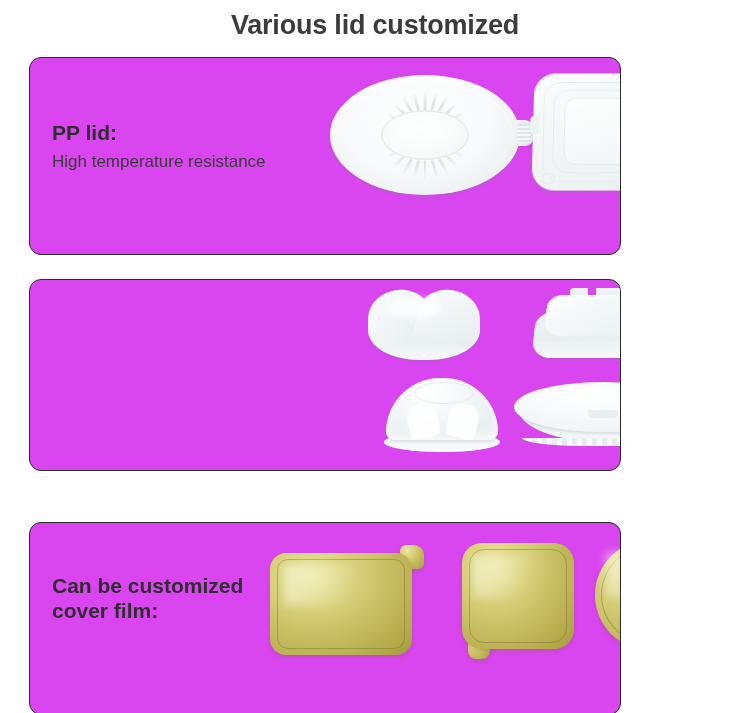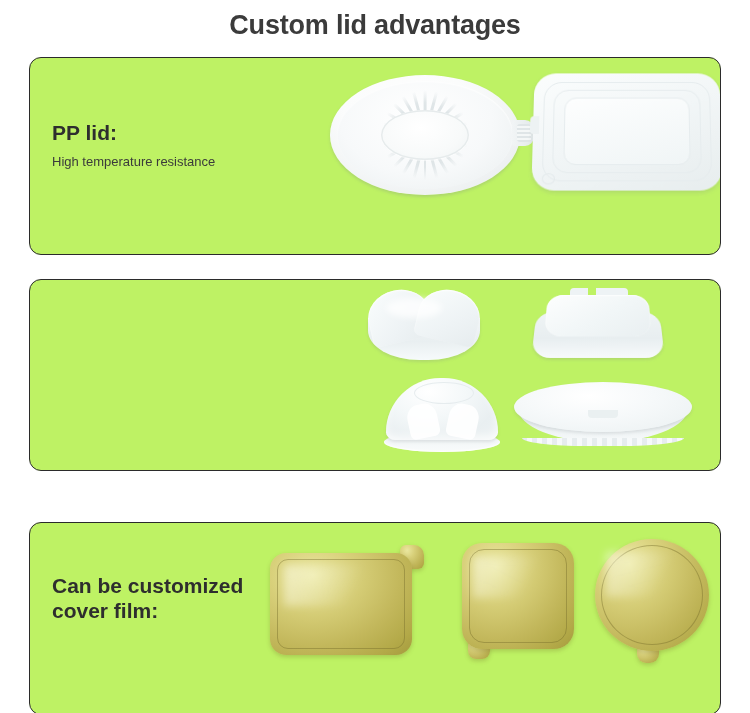--- a/index.html
+++ b/index.html
@@ -26,24 +26,24 @@
     font-weight: bold;
     color: #3b3b3b;
     letter-spacing: -0.2px;
     line-height: 34px;
   }
 
   
   .panel {
     position: absolute;
     left: 29px;
-    width: 692px;
+    width: 592px;
     border: 1.4px solid #2b2b2b;
     border-radius: 12px;
-    background: #bef264;
+    background: #d946ef;
     box-sizing: border-box;
     overflow: hidden;
   }
   #panel-1 { top: 57px;  height: 198px; }
   #panel-2 { top: 279px; height: 192px; }
   #panel-3 { top: 522px; height: 193px; }
 
   .panel-text {
     position: absolute;
     left: 22px;
@@ -55,21 +55,21 @@
 
   .panel-heading {
     font-size: 21px;
     font-weight: bold;
     color: #2e2e2e;
     line-height: 25px;
     margin-bottom: 4px;
     white-space: pre-line;
   }
   .panel-sub {
-    font-size: 13px;
+    font-size: 17px;
     color: #3b3b3b;
     line-height: 26px;
     white-space: pre-line;
   }
   #panel-3 .panel-sub { padding-left: 5px; font-size: 15px; }
 
   .art {
     position: absolute;
     z-index: 1;
   }
@@ -412,21 +412,21 @@
   .gold-round-tab {
     position: absolute;
     left: 44px; bottom: -2px;
     width: 22px; height: 18px;
     border-radius: 4px 4px 9px 9px;
   }
 </style>
 </head>
 <body>
 
-<div class="page-title">Custom lid advantages</div>
+<div class="page-title">Various lid customized</div>
 
 <section class="panel" id="panel-1">
 
   <div class="panel-text">
     <div class="panel-heading">PP lid:</div>
     <div class="panel-sub">High temperature resistance</div>
   </div>
 
   <div class="art" id="pp-round">
     <div class="round-lid-wrap">

